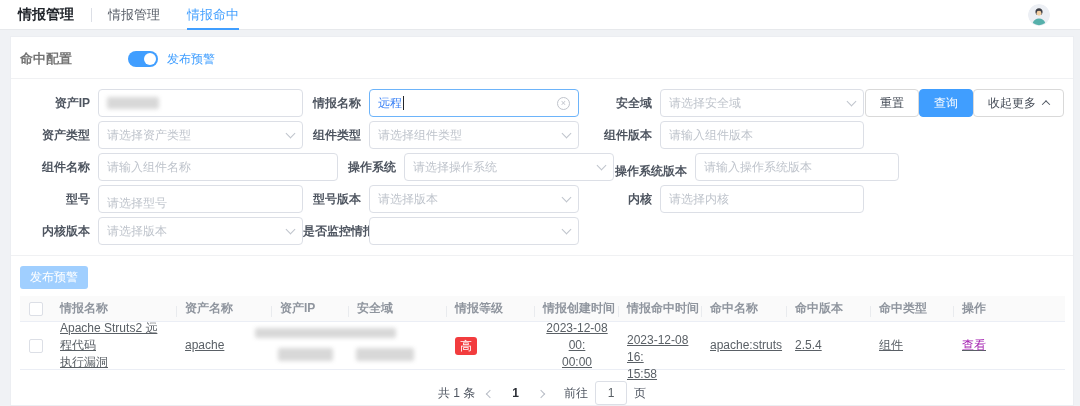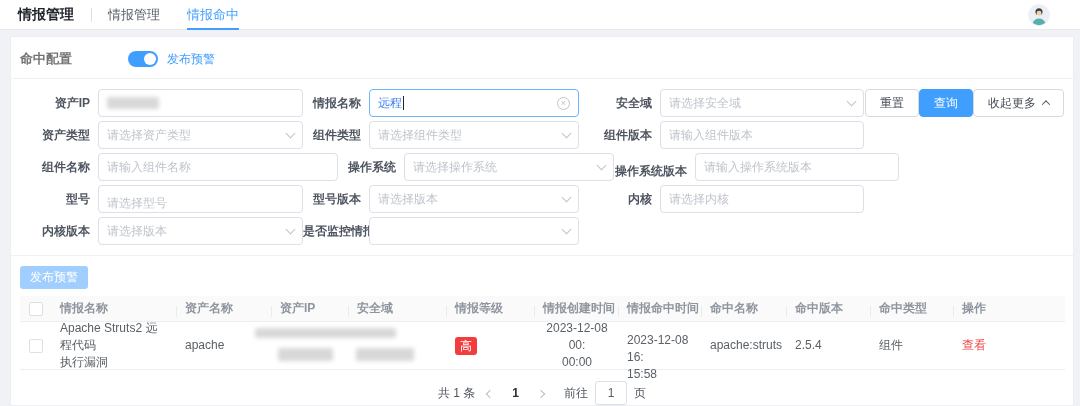--- a/index.html
+++ b/index.html
@@ -68,24 +68,24 @@
         overflow:hidden; }
   .th::after { content:''; position:absolute; right:0; top:6px; width:1px; height:14px;
                background:#e9ebee; }
   .th:last-child::after { display:none; }
   .td-check, .th-check { width:32px; display:flex; justify-content:center; align-items:center;
                          flex-shrink:0; }
   .cbx { width:14px; height:14px; border:1px solid #dcdfe6; border-radius:2px; background:#fff;
          cursor:pointer; }
   .tbl-row { display:flex; align-items:center; height:48px; border-bottom:1px solid #ebeef5;
              position:relative; background:#fff; }
-  .td { padding:0 8px; line-height:17px; color:#5a6066; }
+  .td { padding:0 8px; line-height:17px; color:#5a6066;text-decoration:underline; }
   .badge { display:inline-block; background:#f23c3e; color:#fff; padding:2px 5px;
            border-radius:3px; line-height:14px; }
-  .link { color:#ef4444; cursor:pointer; }
+  .link { color:#a21caf; cursor:pointer; }
   .row-blur-bar  { position:absolute; left:235px; top:6px;  width:141px; height:10px; }
   .row-blur-ip   { position:absolute; left:258px; top:26px; width:55px;  height:13px; }
   .row-blur-dom  { position:absolute; left:336px; top:26px; width:58px;  height:13px; }
   
   .pagination { height:34px; margin-top:6px; display:flex; align-items:center;
                 justify-content:center; color:#4e5560; }
   .pg-total { margin-right:2px; }
   .pg-size { width:77px; height:24px; border:1px solid #dcdfe6; border-radius:3px;
              display:flex; align-items:center; justify-content:center; gap:6px;
              color:#5a6066; cursor:pointer; background:#fff; }

